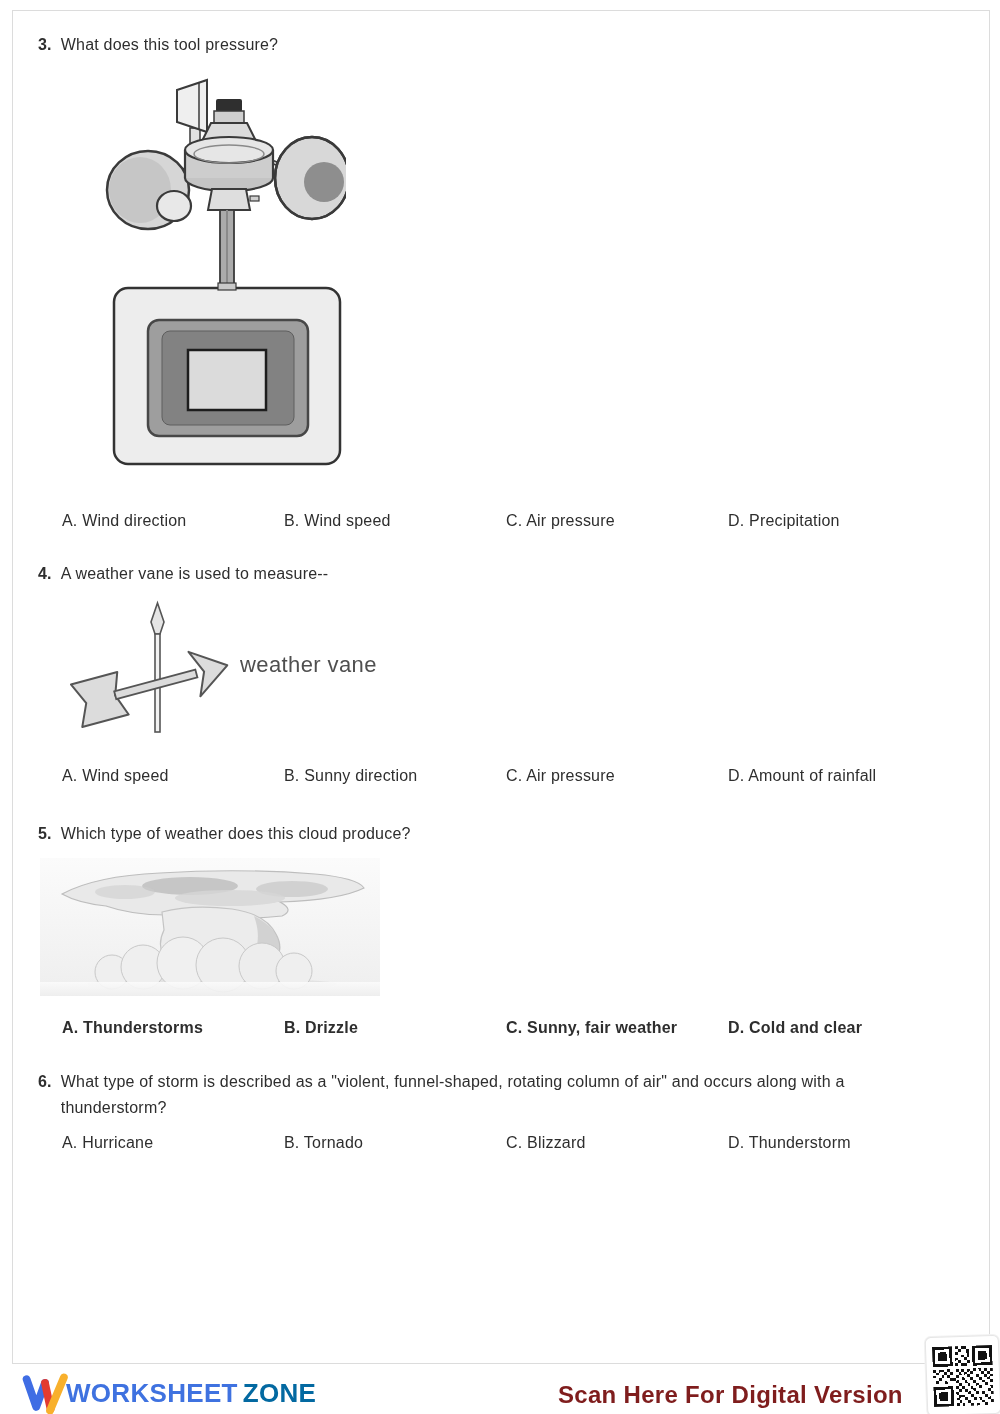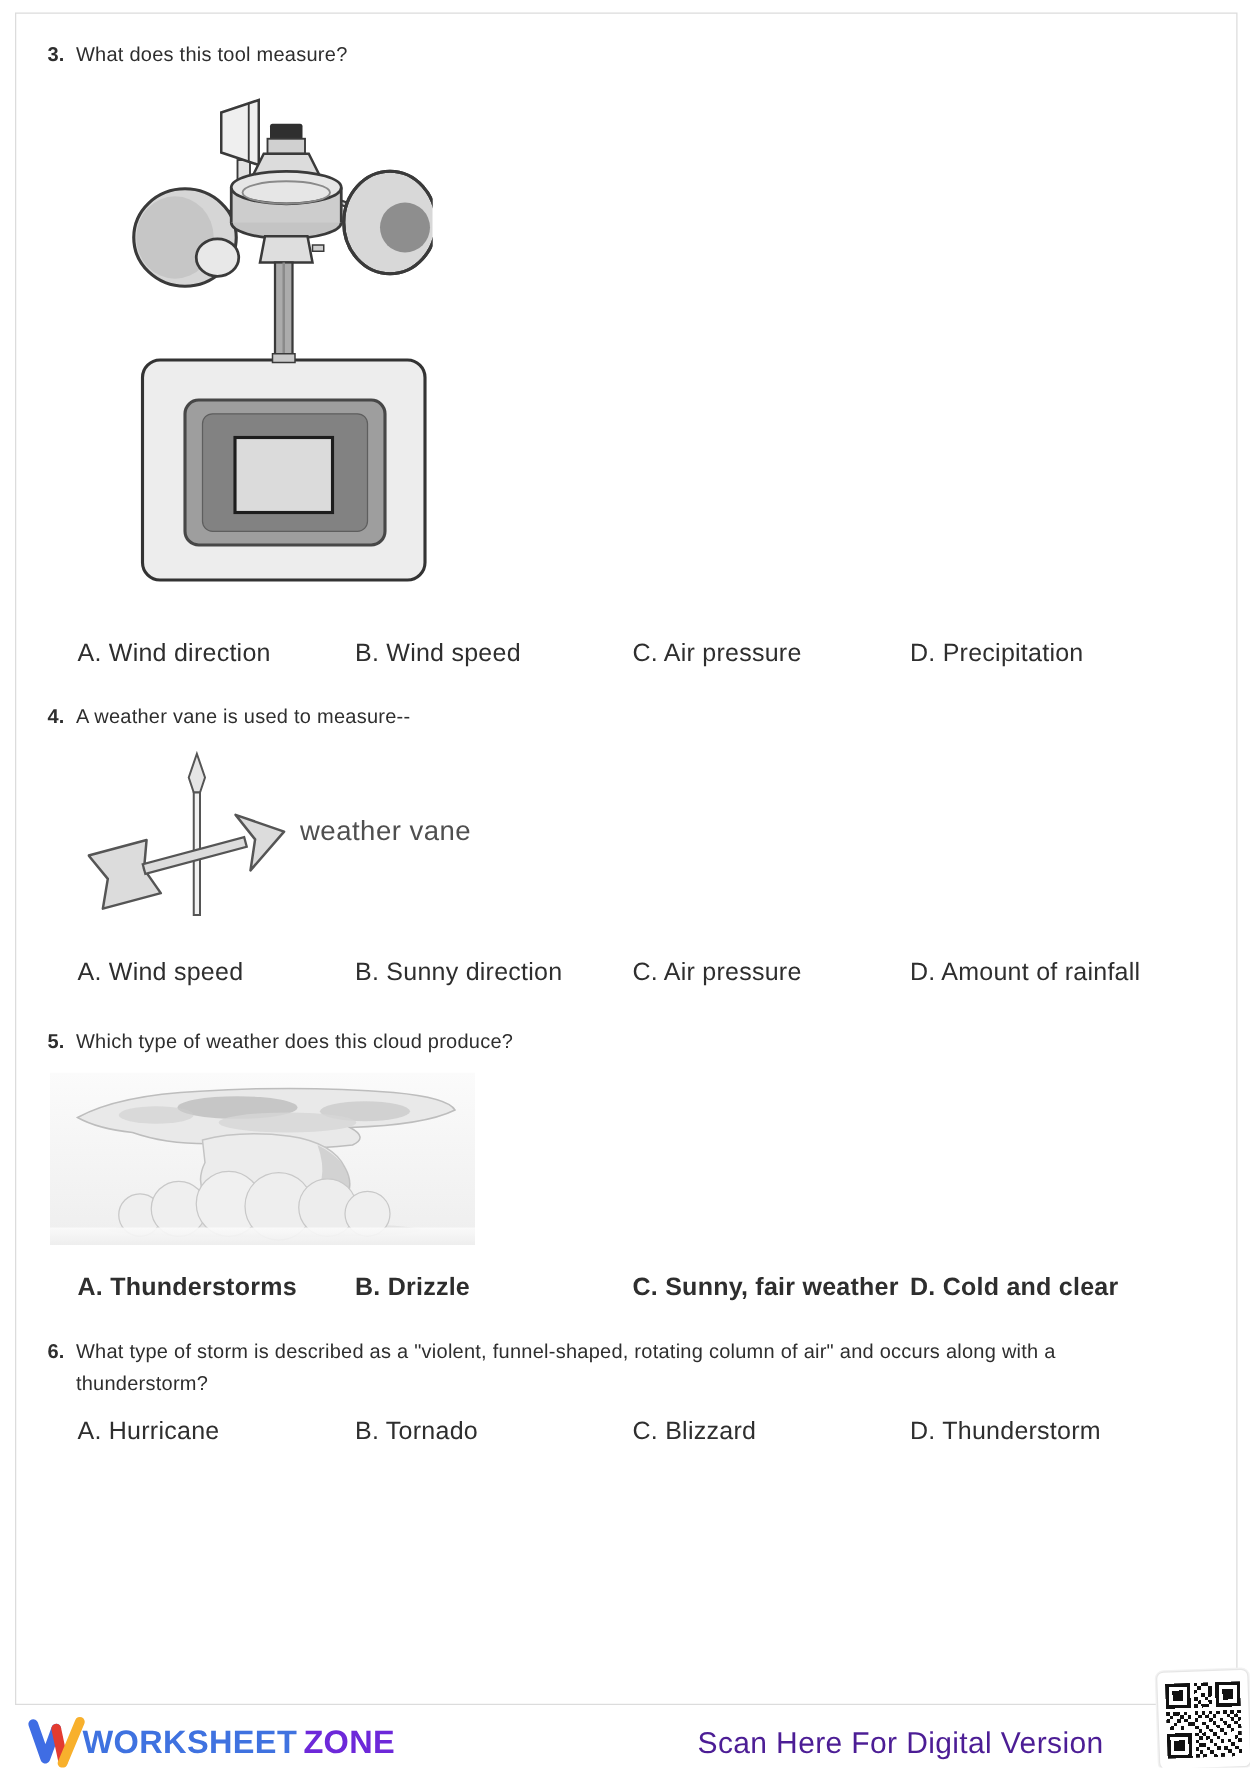--- a/index.html
+++ b/index.html
@@ -11,55 +11,55 @@
   .frame{
     position:absolute;left:12px;top:10px;width:976px;height:1352px;
     border:1px solid #dcdcdc;background:#ffffff;
   }
   .q{
     position:absolute;left:38px;display:flex;gap:9px;
     font-size:16px;line-height:26px;letter-spacing:.2px;color:#2e2e2e;
   }
   .qnum{font-weight:700;flex:0 0 auto;}
   .qtext{max-width:880px;}
-  .choices{position:absolute;left:62px;height:22px;font-size:20px;letter-spacing:.2px;}
+  .choices{position:absolute;left:62px;height:22px;font-size:16px;letter-spacing:.2px;}
   .choice{position:absolute;top:0;white-space:nowrap;color:#2e2e2e;}
   .c0{left:0px}.c1{left:222px}.c2{left:444px}.c3{left:666px}
   .img-abs{position:absolute;}
   .vane-label{
     position:absolute;left:240px;top:652px;
     font-size:22px;letter-spacing:.4px;color:#4f4f4f;
   }
   
   .brand{
     position:absolute;left:66px;top:1378px;
     font-size:26px;font-weight:800;letter-spacing:.3px;white-space:nowrap;
   }
   .brand .w1{color:#3f72e0;}
-  .brand .w2{color:#6d28d9;margin-left:5px;}
+  .brand .w2{color:#0369a1;margin-left:5px;}
   .logo-icon{position:absolute;left:22px;top:1371px;}
   .scan-text{
     position:absolute;left:558px;top:1381px;
-    font-size:24px;font-weight:400;letter-spacing:.3px;color:#4c1d95;white-space:nowrap;
+    font-size:24px;font-weight:700;letter-spacing:.3px;color:#7f1d1d;white-space:nowrap;
   }
   .qr-card{
     position:absolute;left:926px;top:1336px;width:72px;height:77px;
     background:#ffffff;border:1px solid #e6e6e6;border-radius:6px;
     transform:rotate(-2deg);display:flex;align-items:center;justify-content:center;
     box-shadow:0 0 0 1px #f2f2f2;
   }
 </style>
 </head>
 <body>
 
 <div class="frame"></div>
 
 <div class="q" style="top:32px;">
   <span class="qnum">3.</span>
-  <span class="qtext">What does this tool measure?</span>
+  <span class="qtext">What does this tool pressure?</span>
 </div>
 
 <svg class="img-abs" style="left:104px;top:78px;" width="242" height="390" viewBox="0 0 242 390">
 
   <rect x="86" y="50" width="10" height="50" fill="#e2e2e2" stroke="#3a3a3a" stroke-width="1.5"></rect>
   <polygon points="73,12 103,2 103,54 73,44" fill="#efefef" stroke="#3a3a3a" stroke-width="2"></polygon>
   <line x1="95" y1="5" x2="95" y2="51" stroke="#3a3a3a" stroke-width="1.5"></line>
 
   <line x1="58" y1="104" x2="100" y2="82" stroke="#3a3a3a" stroke-width="5" stroke-linecap="round"></line>
   <line x1="58" y1="104" x2="100" y2="82" stroke="#cfcfcf" stroke-width="1.6"></line>

